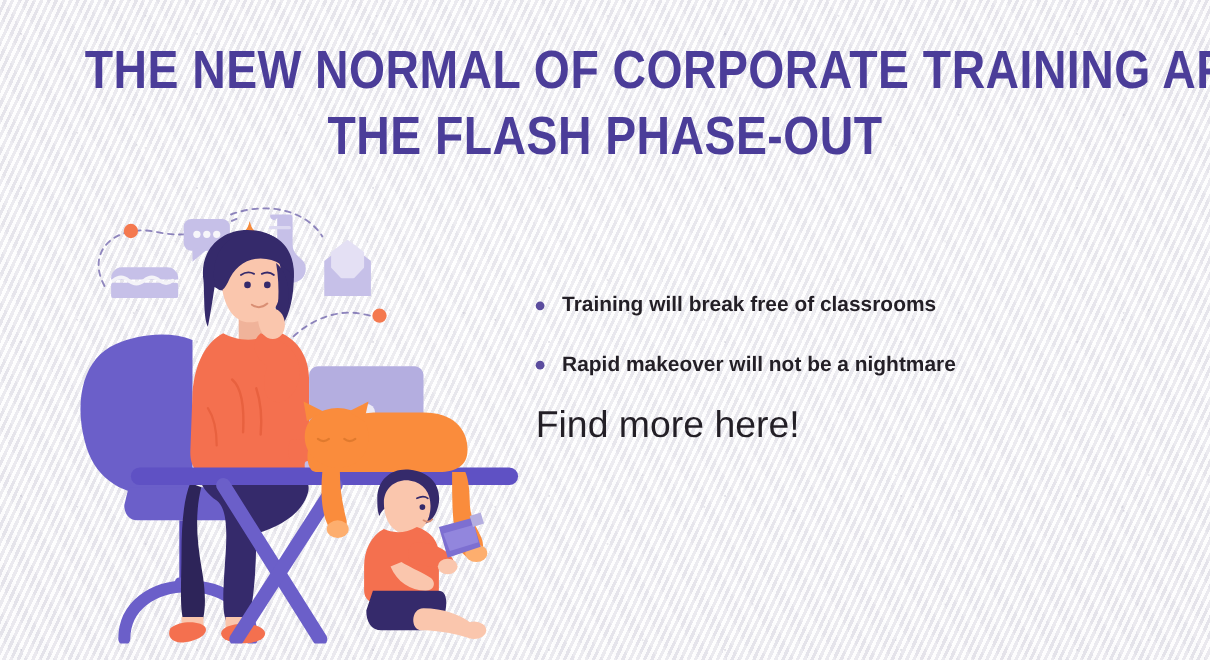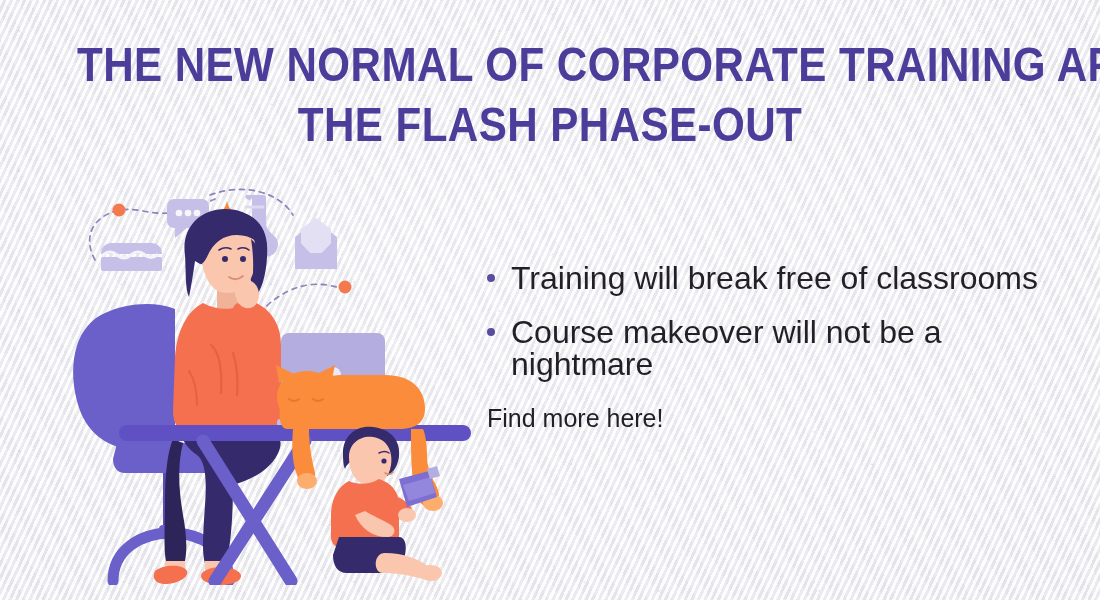--- a/index.html
+++ b/index.html
@@ -91,28 +91,28 @@
     flex: 0 0 auto;
     width: 8px;
     height: 8px;
     border-radius: 50%;
     background: #5b4c9e;
     margin-top: 12px;
     margin-right: 16px;
   }
   .bullet-text {
     color: #231f26;
-    font-size: 32px;
+    font-size: 19px;
     line-height: 32px;
     font-family: "Liberation Sans", sans-serif;
-    font-weight: normal;
+    font-weight: bold;
   }
   .cta-text {
     color: #231f26;
-    font-size: 25px;
+    font-size: 34px;
     line-height: 32px;
     margin-top: 3px;
     margin-left: 0px;
     font-family: "Liberation Sans", sans-serif;
   }
 
   
   .illustration {
     position: absolute;
     left: 55px;
@@ -136,21 +136,21 @@
   <div class="content-block">
 
     <div class="bullet-row">
       <span class="bullet-dot"></span>
       <span class="bullet-text">Training will break free of classrooms</span>
     </div>
 
 
     <div class="bullet-row">
       <span class="bullet-dot"></span>
-      <span class="bullet-text">Course makeover will not be a nightmare</span>
+      <span class="bullet-text">Rapid makeover will not be a nightmare</span>
     </div>
 
     <div class="cta-text">Find more here!</div>
   </div>
 
   <div class="illustration">
     <svg viewBox="0 0 430 400" width="430" height="400" xmlns="http://www.w3.org/2000/svg">
 
       <path d="M40,75 C22,42 52,18 88,26 C120,33 142,22 160,14" fill="none" stroke="#6b5fa8" stroke-width="1.7" stroke-dasharray="5 5" stroke-linecap="round" opacity="0.75"></path>
       <path d="M155,10 C190,-3 225,8 238,30" fill="none" stroke="#6b5fa8" stroke-width="1.7" stroke-dasharray="5 5" stroke-linecap="round" opacity="0.75"></path>

